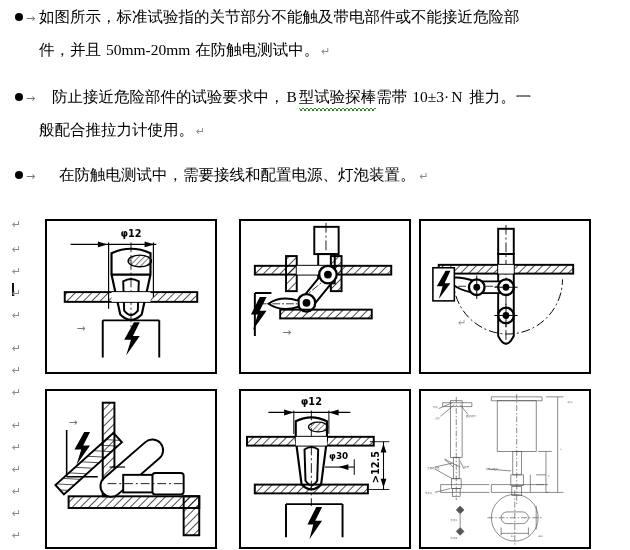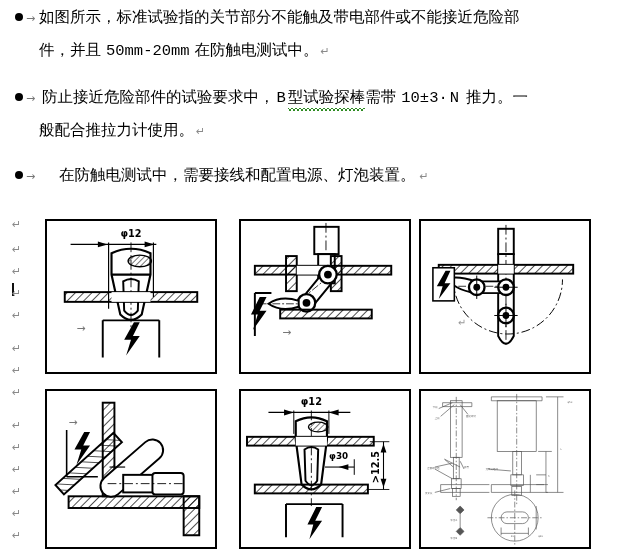--- a/index.html
+++ b/index.html
@@ -27,21 +27,21 @@
     width:8px;height:8px;border-radius:50%;
     background:#000;
   }
   .tab-arrow{
     position:absolute;
     color:#777;
     font-size:11px;
     line-height:1;
   }
   .cjk{font-family:"DejaVu Sans","Liberation Sans",sans-serif;}
-  .latin{font-family:Liberation Mono, monospace;}
+  .latin{font-family:Liberation Serif, serif;}
   .squiggle{
     position:relative;
     display:inline-block;
   }
   .squiggle::after{
     content:"";
     position:absolute;
     left:0;right:0;bottom:-3px;height:3px;
     background-image:
       linear-gradient(45deg,transparent 40%,#2e8b22 40%,#2e8b22 60%,transparent 60%),
@@ -117,21 +117,21 @@
       <span class="tab-arrow" style="left:26px;top:13px;">→</span>
       <span class="line cjk" style="left:39px;top:7px;text-align:right;">如图所示，标准试验指的关节部分不能触及带电部件或不能接近危险部</span>
       <span class="line" style="left:39px;top:40px;">
         <span class="cjk">件，并且 </span><span class="latin">50mm-20mm</span><span class="cjk"> 在防触电测试中。</span><span class="pilcrow" style="position:relative;margin-left:2px;">↵</span>
       </span>
     </div>
 
     <div class="para">
       <span class="bullet-dot" style="left:15px;top:93px;"></span>
       <span class="tab-arrow" style="left:26px;top:93px;">→</span>
-      <span class="line" style="left:42px;top:87px;">
+      <span class="line" style="left:52px;top:87px;">
         <span class="cjk">防止接近危险部件的试验要求中，</span><span class="latin" style="padding:0 2px;">B</span><span class="cjk squiggle">型试验探棒</span><span class="cjk">需带 </span><span class="latin">10±3·</span><span class="latin" style="padding:0 2px;">N</span><span class="cjk"> 推力。一</span>
       </span>
       <span class="line cjk" style="left:39px;top:120px;">
         <span>般配合推拉力计使用。</span><span class="pilcrow" style="position:relative;margin-left:2px;">↵</span>
       </span>
     </div>
 
     <div class="para">
       <span class="bullet-dot" style="left:15px;top:171px;"></span>
       <span class="tab-arrow" style="left:26px;top:171px;">→</span>

